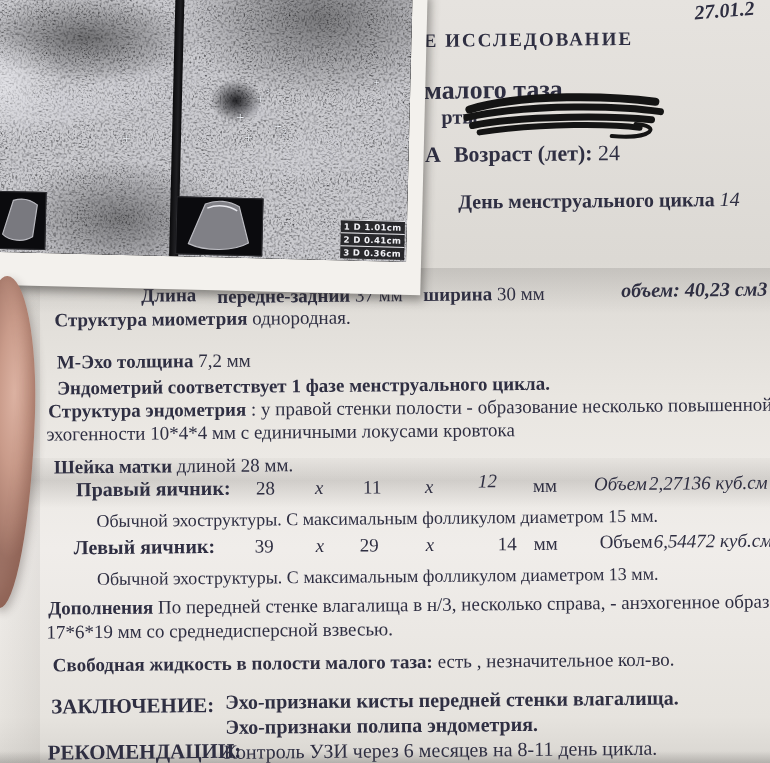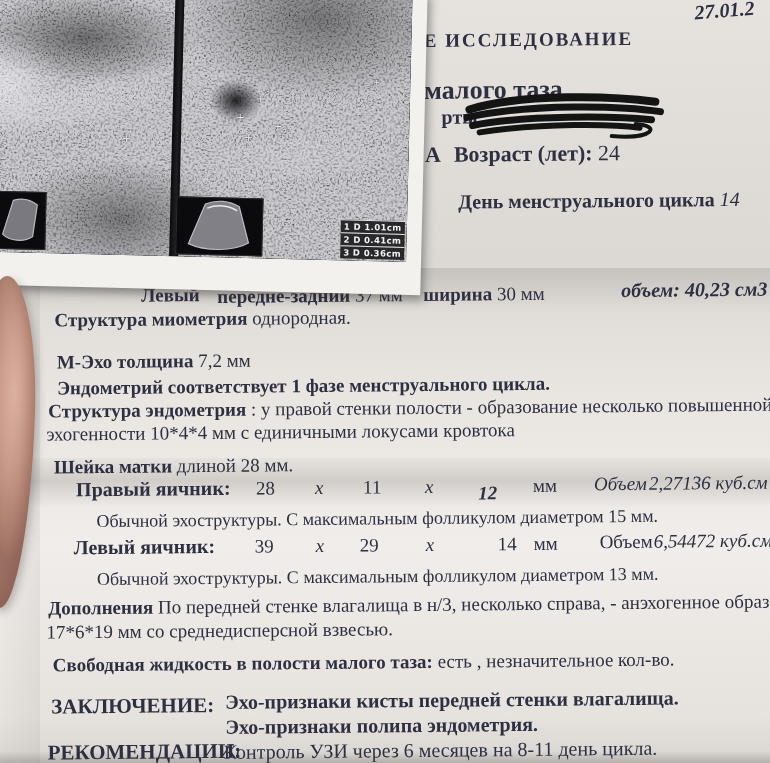--- a/index.html
+++ b/index.html
@@ -120,21 +120,21 @@
     <b>Возраст (лет):</b>
     <span>24</span>
   </div>
 
   <div class="line" style="left:460px;top:195px;font-size:20px;">
     <b>День менструального цикла</b>
     <span class="it">14</span>
   </div>
 
   <div class="line" style="left:142px;top:286px;">
-    <b>Левый</b>
+    <b>Длина</b>
   </div>
   <div class="line" style="left:218px;top:288px;">
     <b>передне-задний</b> <span>37 мм</span>
   </div>
   <div class="line" style="left:424px;top:288px;">
     <b>ширина</b> <span>30 мм</span>
   </div>
   <div class="line it" style="left:622px;top:285px;font-weight:bold;font-size:20px;">объем: 40,23 см3</div>
 
   <div class="line" style="left:55px;top:310px;">
@@ -155,21 +155,21 @@
   <div class="line" style="left:53px;top:457px;">
     <b>Шейка матки</b> <span>длиной 28 мм.</span>
   </div>
 
   <div>
     <div class="line" style="left:75px;top:479px;font-size:20px;"><b>Правый яичник:</b></div>
     <div class="line" style="left:255px;top:480px;">28</div>
     <div class="line it" style="left:314px;top:480px;">х</div>
     <div class="line" style="left:362px;top:480px;">11</div>
     <div class="line it" style="left:424px;top:480px;">х</div>
-    <div class="line it" style="left:477px;top:487px;font-weight:bold;">12</div>
+    <div class="line it" style="left:477px;top:475px;">12</div>
     <div class="line" style="left:532px;top:480px;">мм</div>
     <div class="line it" style="left:593px;top:479px;">Объем</div>
     <div class="line it" style="left:648px;top:479px;">2,27136 куб.см</div>
   </div>
   <div class="line" style="left:95px;top:512px;font-size:18px;">Обычной эхоструктуры. С максимальным фолликулом диаметром 15 мм.</div>
 
   <div>
     <div class="line" style="left:72px;top:537px;font-size:20px;"><b>Левый яичник:</b></div>
     <div class="line" style="left:253px;top:538px;">39</div>
     <div class="line it" style="left:314px;top:538px;">х</div>

